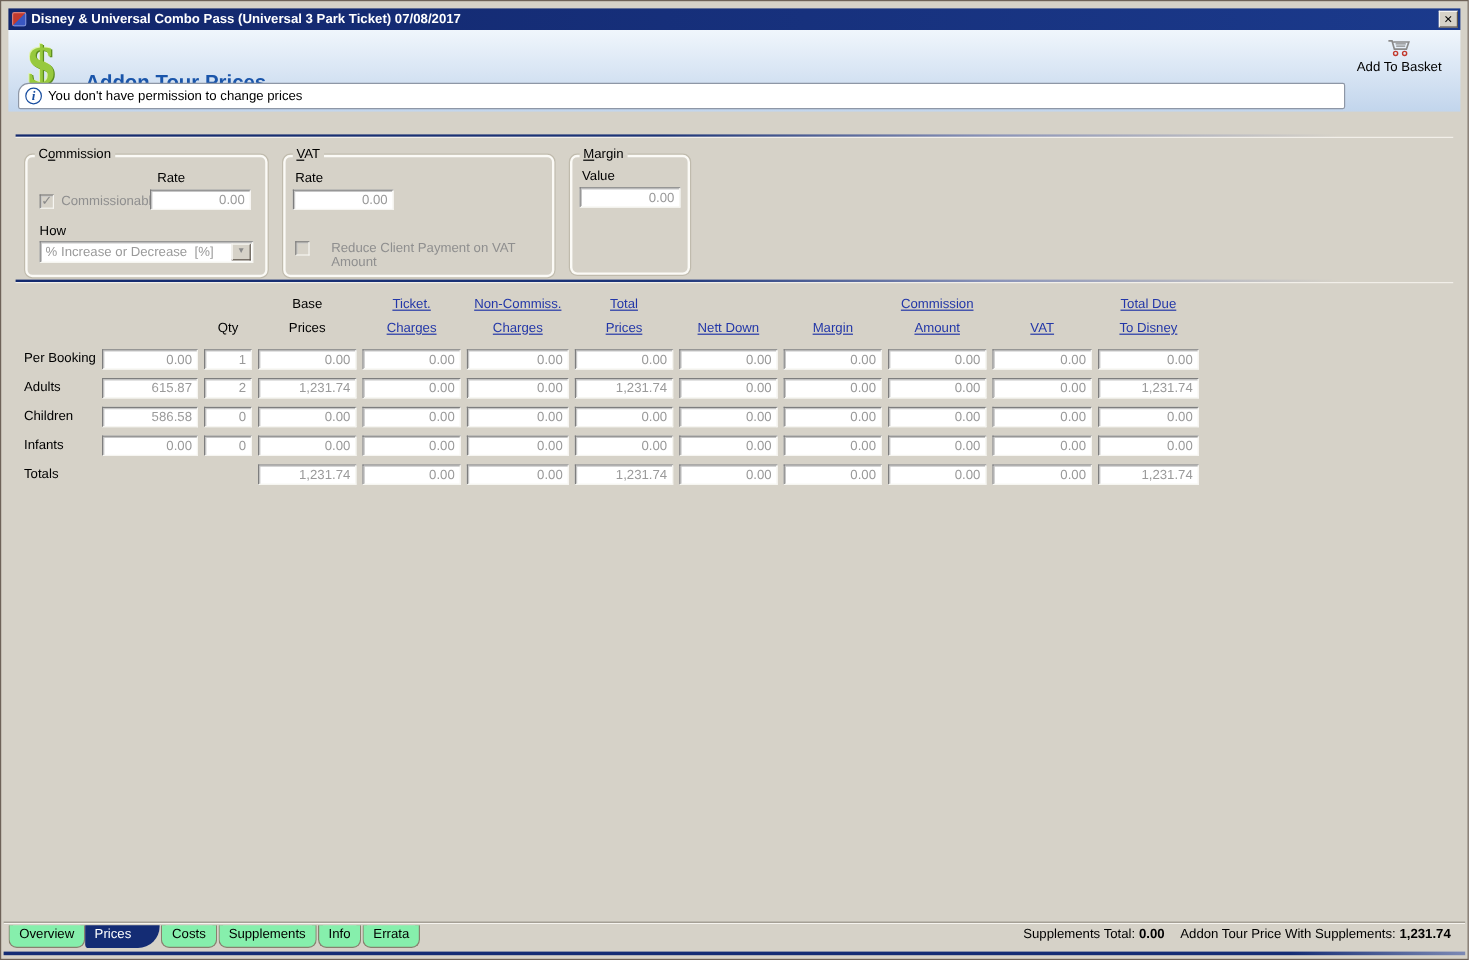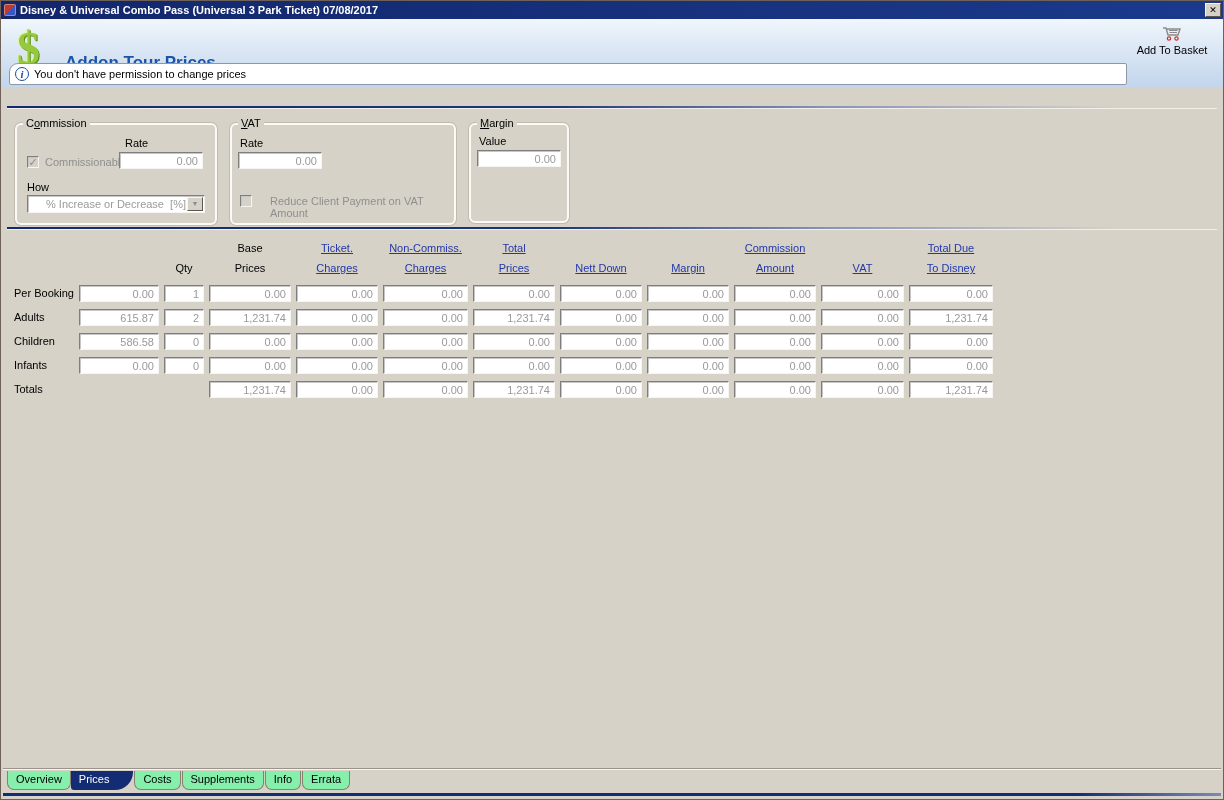--- a/index.html
+++ b/index.html
@@ -1,18 +1,18 @@
 <!DOCTYPE html>
 <html><head>
 <meta charset="utf-8">
 <style>
   html,body{margin:0;padding:0;background:#9a9a9a;}
   *{box-sizing:border-box;}
   body{font-family:"Liberation Sans","DejaVu Sans",sans-serif;font-size:11px;color:#000;}
-  .window{width:1224px;height:800px;position:relative;background:#d6d2c8;border:1px solid #6e6258;padding:0;overflow:hidden;}
+  .window{width:1224px;height:800px;position:relative;background:#d6d2c8;border:1px solid #6e6258;padding:6px;overflow:hidden;}
 
   
   .titlebar{height:18px;background:linear-gradient(to right,#12266b,#1b3a8c);display:flex;align-items:center;padding:0 3px;position:relative;}
   .appicon{width:12px;height:12px;border-radius:2px;background:linear-gradient(135deg,#c23a2e 48%,#3a57c2 52%);box-shadow:inset 0 0 0 1px rgba(255,255,255,.35);margin-right:4px;flex:0 0 auto;}
   .titletext{color:#fff;font-weight:bold;font-size:11px;white-space:nowrap;}
   .closebtn{position:absolute;right:2px;top:2px;width:16px;height:14px;background:#d6d2c8;border:1px solid;border-color:#f6f5f1 #5f574f #5f574f #f6f5f1;font-size:9px;font-weight:bold;line-height:12px;text-align:center;color:#000;cursor:default;}
 
   
   .headerband{height:68px;background:linear-gradient(#f0f6fc,#c2d5ec);position:relative;}
   .dollar{position:absolute;left:16px;top:0px;font-family:"Liberation Serif","DejaVu Serif",serif;font-size:46px;font-weight:bold;color:#97c93d;text-shadow:1px 1px 0 #5b8c1e,-1px -1px 0 #dff3ab;line-height:60px;}
@@ -35,21 +35,21 @@
   .groupbox{position:relative;border:2px solid #fbfaf6;box-shadow:0 0 0 1px #c0bbad;border-radius:6px;background:#d6d2c8;}
   .gb-commission{width:202px;height:102px;}
   .gb-vat{width:226px;height:102px;}
   .gb-margin{width:100px;height:100px;}
   .grouplabel{position:absolute;top:-8px;left:6px;background:#d6d2c8;padding:0 3px;color:#000;}
   .flabel{position:absolute;color:#000;}
   .numbox,.fieldbox{background:#fff;border:1px solid;border-color:#7e7e7e #f6f5f1 #f6f5f1 #7e7e7e;box-shadow:inset 1px 1px 0 #c6c6c6;color:#9a9a9a;font-size:11px;height:17px;padding:0 4px;text-align:right;font-family:"Liberation Sans",sans-serif;}
   .cb{position:absolute;width:12px;height:12px;background:#d6d2c8;border:1px solid;border-color:#7e7e7e #f6f5f1 #f6f5f1 #7e7e7e;box-shadow:inset 1px 1px 0 #c6c6c6;color:#8a8a8a;font-size:11px;line-height:11px;text-align:center;}
   .cblabel{position:absolute;color:#8f8f8f;}
   .dropdown{position:absolute;height:18px;background:#fff;border:1px solid;border-color:#7e7e7e #f6f5f1 #f6f5f1 #7e7e7e;box-shadow:inset 1px 1px 0 #c6c6c6;display:flex;align-items:center;}
-  .ddtext{flex:1;color:#9a9a9a;padding-left:4px;white-space:pre;overflow:hidden;text-align:right;}
+  .ddtext{flex:1;color:#9a9a9a;padding-left:4px;white-space:pre;overflow:hidden;}
   .ddbtn{width:16px;height:14px;margin:1px;background:#d6d2c8;border:1px solid;border-color:#f6f5f1 #5f574f #5f574f #f6f5f1;color:#8a8a8a;font-size:7px;line-height:12px;text-align:center;flex:0 0 auto;}
 
   
   .sumlabel{margin:16px 0 0 14px;font-weight:bold;color:#000;}
   .sumgrid{display:grid;grid-template-columns:60px 80px 40px 82px 82px 85px 82px 82px 82px 82px 83px 84px;column-gap:5px;margin-left:13px;align-items:center;}
   .sumhead{margin-top:8px;margin-bottom:7px;}
   .hcell{text-align:center;}
   .h1,.h2{display:block;height:20px;line-height:20px;white-space:nowrap;}
   .hlink{color:#2337a8;text-decoration:underline;cursor:default;}
   .hplain{color:#000;}
@@ -254,17 +254,23 @@
   </div>
 
   <div class="bottombar">
     <div class="tabs">
       <span class="tab">Overview</span>
       <span class="tab active">Prices</span>
       <span class="tab">Costs</span>
       <span class="tab">Supplements</span>
       <span class="tab">Info</span>
       <span class="tab">Errata</span>
+      <span class="status">
+        <span>Supplements Total:</span>
+        <b>0.00</b>
+        <span class="lbl">Addon Tour Price With Supplements:</span>
+        <b>1,231.74</b>
+      </span>
     </div>
     <div class="bline"></div>
   </div>
 
 </div>
 
 </body></html>

